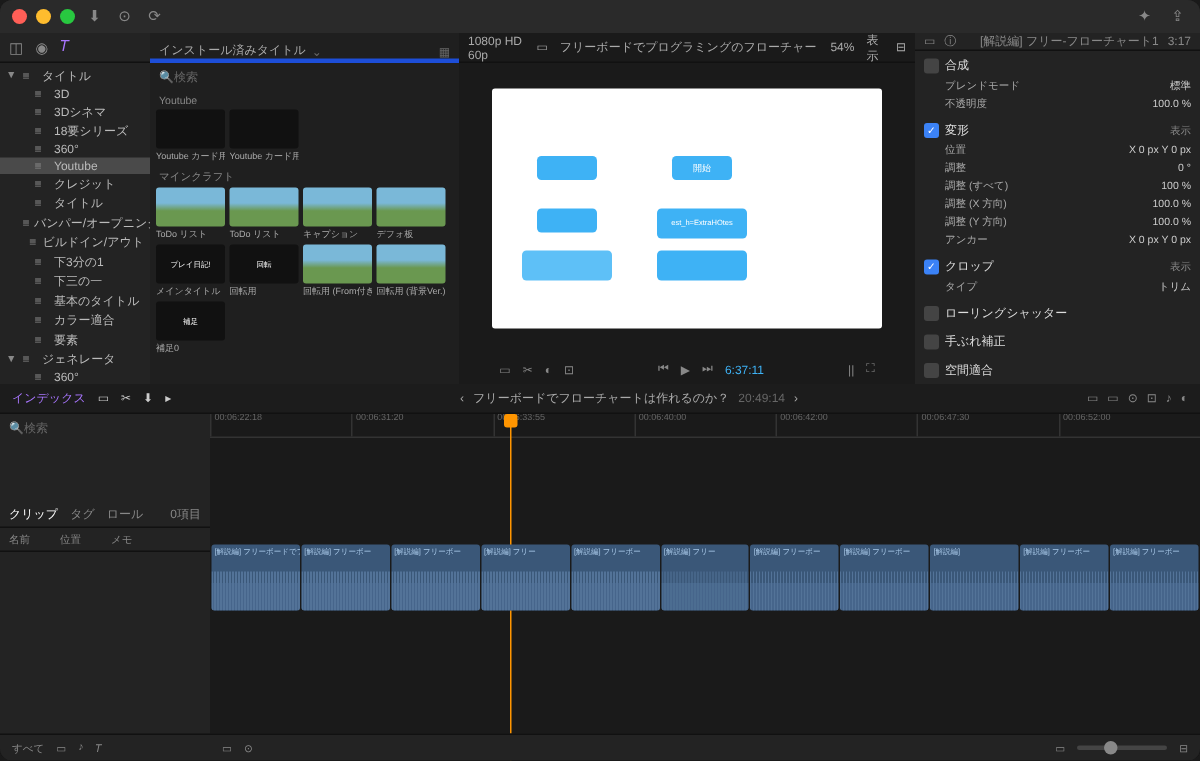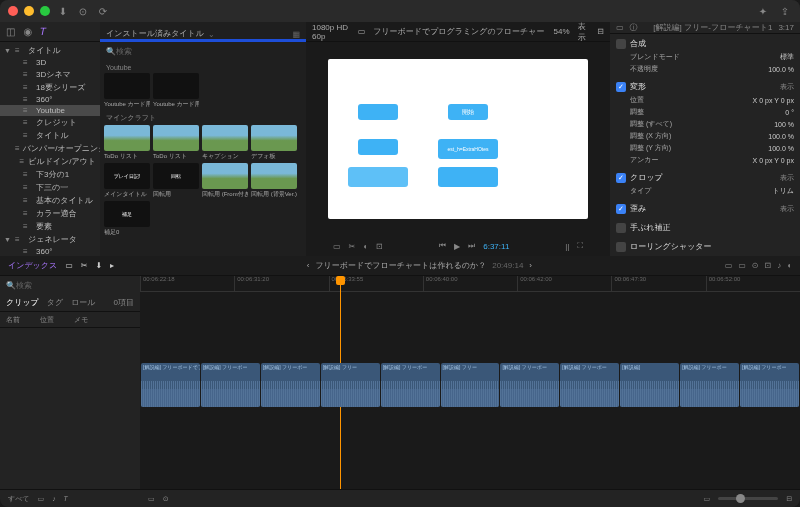--- a/index.html
+++ b/index.html
@@ -55,21 +55,21 @@
 .show-link { font-size: 7px; color: #888; }
 .preset-btn { background: #4a2d6e; color: #fff; font-size: 7px; padding: 2px 6px; border-radius: 2px; margin: 4px 6px; text-align: center; }
 .timeline { flex: 1; background: #1c1c1c; display: flex; flex-direction: column; }
 .tl-header { height: 20px; display: flex; align-items: center; padding: 0 8px; gap: 8px; font-size: 8px; border-bottom: 1px solid #111; }
 .tl-index { color: #a976ff; }
 .tl-center { margin: 0 auto; display: flex; align-items: center; gap: 6px; color: #aaa; }
 .tl-right { display: flex; gap: 6px; color: #888; }
 .tl-body { flex: 1; display: flex; }
 .tl-left { width: 140px; background: #232323; display: flex; flex-direction: column; }
 .tl-search { height: 18px; padding: 0 6px; display: flex; align-items: center; font-size: 8px; color: #666; }
-.tl-tabs { height: 18px; display: flex; align-items: center; padding: 0 6px; gap: 8px; font-size: 8px; border-bottom: 1px solid #111; }
+.tl-tabs { height: 18px; display: flex; align-items: center; padding: 0 6px; gap: 8px; font-size: 8px; border-bottom: 1px solid #111; margin-top: 40px; }
 .tl-tabs .t { color: #888; }
 .tl-tabs .t.active { color: #fff; }
 .tl-tabs .cnt { margin-left: auto; color: #888; }
 .tl-cols { height: 16px; display: flex; padding: 0 6px; gap: 20px; font-size: 7px; color: #888; border-bottom: 1px solid #111; align-items: center; }
 .tl-tracks { flex: 1; background: #1a1a1a; position: relative; overflow: hidden; }
 .ruler { height: 16px; border-bottom: 1px solid #333; display: flex; font-size: 6px; color: #666; }
 .ruler-tick { flex: 1; border-left: 1px solid #333; padding-left: 2px; }
 .playhead { position: absolute; top: 0; bottom: 0; width: 1px; background: #ff9500; left: 200px; }
 .playhead::before { content: ''; position: absolute; top: 0; left: -4px; width: 9px; height: 9px; background: #ff9500; border-radius: 2px; }
 .track-area { padding-top: 20px; }
@@ -361,35 +361,28 @@
               <span>クロップ</span>
               <span class="show-link" style="margin-left:auto">表示</span>
             </div>
             <div class="insp-row">
               <span>タイプ</span>
               <span class="insp-val">トリム</span>
             </div>
           </div>
           <div class="insp-group">
             <div class="insp-title">
-              <span class="insp-check ">✓</span>
-              <span>歪み</span>
-              <span class="show-link" style="margin-left:auto">表示</span>
+              <span class="insp-check off"></span>
+              <span>ローリングシャッター</span>
             </div>
           </div>
           <div class="insp-group">
             <div class="insp-title">
               <span class="insp-check off"></span>
               <span>手ぶれ補正</span>
-            </div>
-          </div>
-          <div class="insp-group">
-            <div class="insp-title">
-              <span class="insp-check off"></span>
-              <span>ローリングシャッター</span>
             </div>
           </div>
           <div class="insp-group">
             <div class="insp-title">
               <span class="insp-check off"></span>
               <span>空間適合</span>
             </div>
           </div>
           <div class="insp-group">
             <div class="insp-title">

